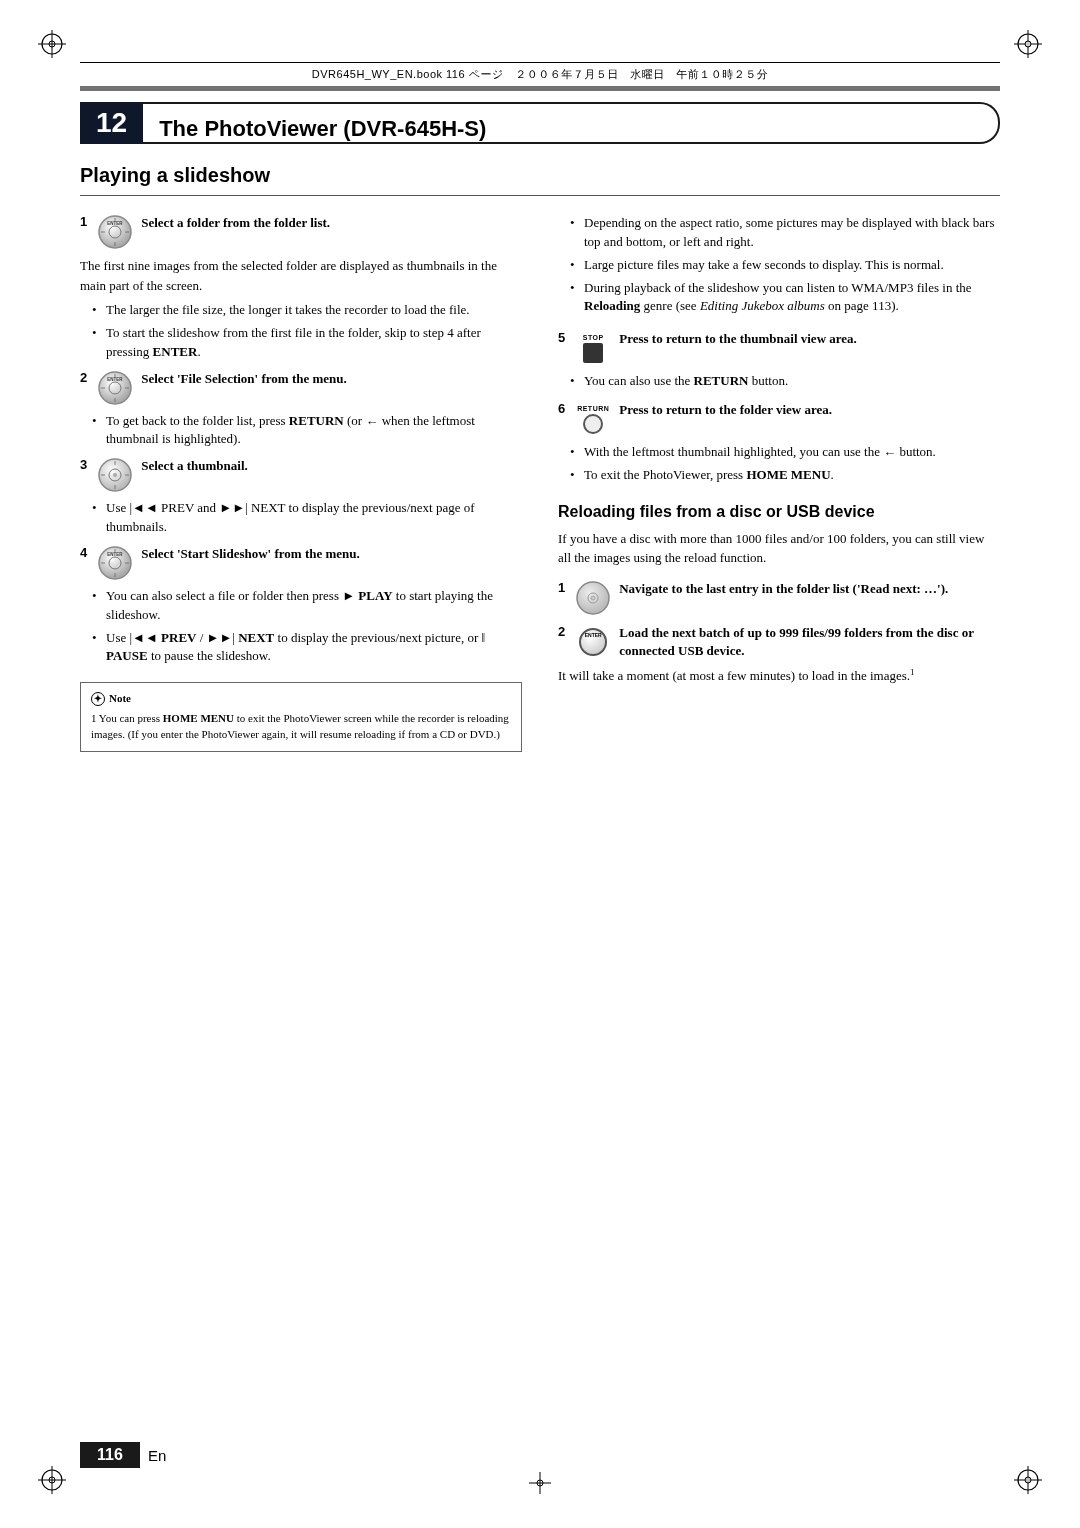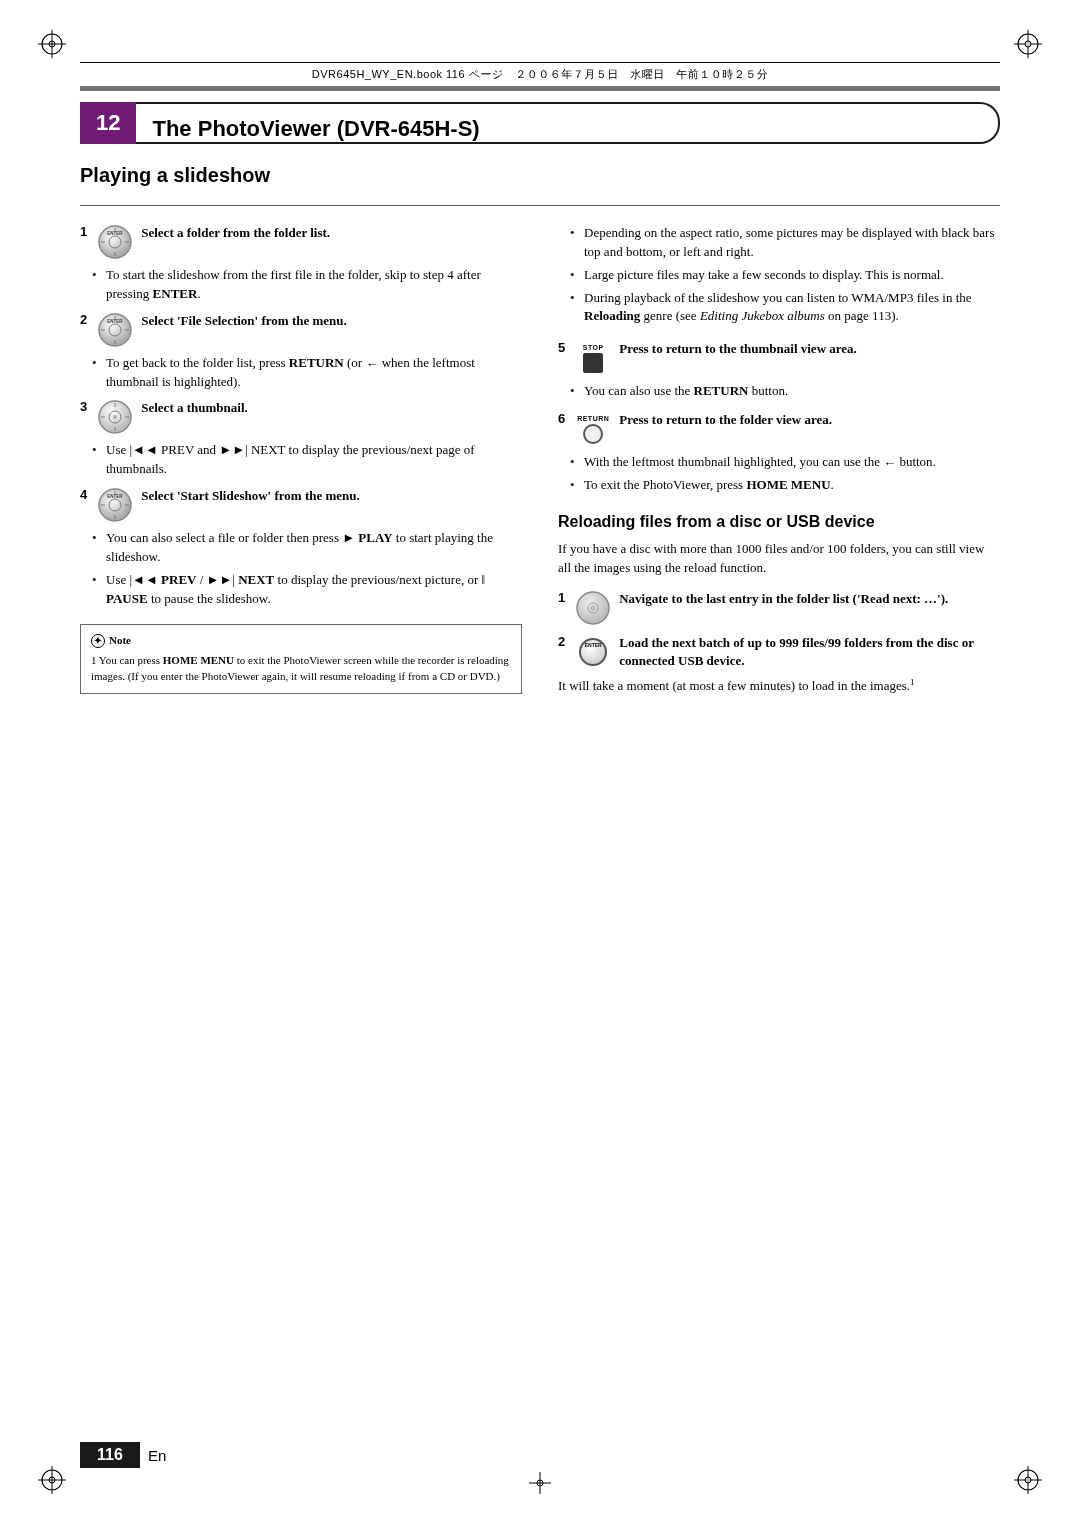--- a/index.html
+++ b/index.html
@@ -38,23 +38,23 @@
     .chapter-header {
       position: absolute;
       top: 102px;
       left: 80px;
       right: 80px;
       display: flex;
       align-items: center;
       height: 42px;
     }
     .chapter-num {
-      background: #701a75;
+      background: #0f172a;
       color: #fff;
-      font-size: 22px;
+      font-size: 28px;
       font-weight: bold;
       font-family: Arial, sans-serif;
       padding: 0 16px;
       height: 42px;
       display: flex;
       align-items: center;
       min-width: 50px;
     }
     .chapter-title-box {
       border: 2px solid #1a1a1a;
@@ -80,21 +80,21 @@
       right: 80px;
       bottom: 120px;
     }
 
     
     .section-title {
       font-size: 20px;
       font-weight: bold;
       font-family: Arial, sans-serif;
       border-bottom: 1px solid #555;
-      padding-bottom: 18px;
+      padding-bottom: 8px;
       margin-bottom: 18px;
     }
 
     
     .two-col {
       display: flex;
       gap: 36px;
     }
     .col-left {
       flex: 1;
@@ -311,21 +311,23 @@
             <line x1="18" y1="4" x2="18" y2="8" stroke="#666" stroke-width="0.8"></line>
             <line x1="18" y1="28" x2="18" y2="32" stroke="#666" stroke-width="0.8"></line>
             <line x1="4" y1="18" x2="8" y2="18" stroke="#666" stroke-width="0.8"></line>
             <line x1="28" y1="18" x2="32" y2="18" stroke="#666" stroke-width="0.8"></line>
           </svg>
         </div>
         <div class="step-heading-text">
           <strong>Select a folder from the folder list.</strong>
         </div>
       </div>
-      <ul class="bullet-list">
+      <div class="body-para">The first nine images from the selected folder are displayed as thumbnails in the main part of the screen.</div>
+      <ul class="bullet-list">
+        <li>The larger the file size, the longer it takes the recorder to load the file.</li>
         <li>To start the slideshow from the first file in the folder, skip to step 4 after pressing <strong>ENTER</strong>.</li>
       </ul>
 
       <div class="step-heading">
         <span class="step-num">2</span>
         <div class="icon-wrapper">
           <svg width="36" height="36" viewBox="0 0 36 36">
             <circle cx="18" cy="18" r="16" fill="url(#grad2)" stroke="#888" stroke-width="1.5"></circle>
             <defs>
               <radialGradient id="grad2" cx="40%" cy="35%" r="60%">

